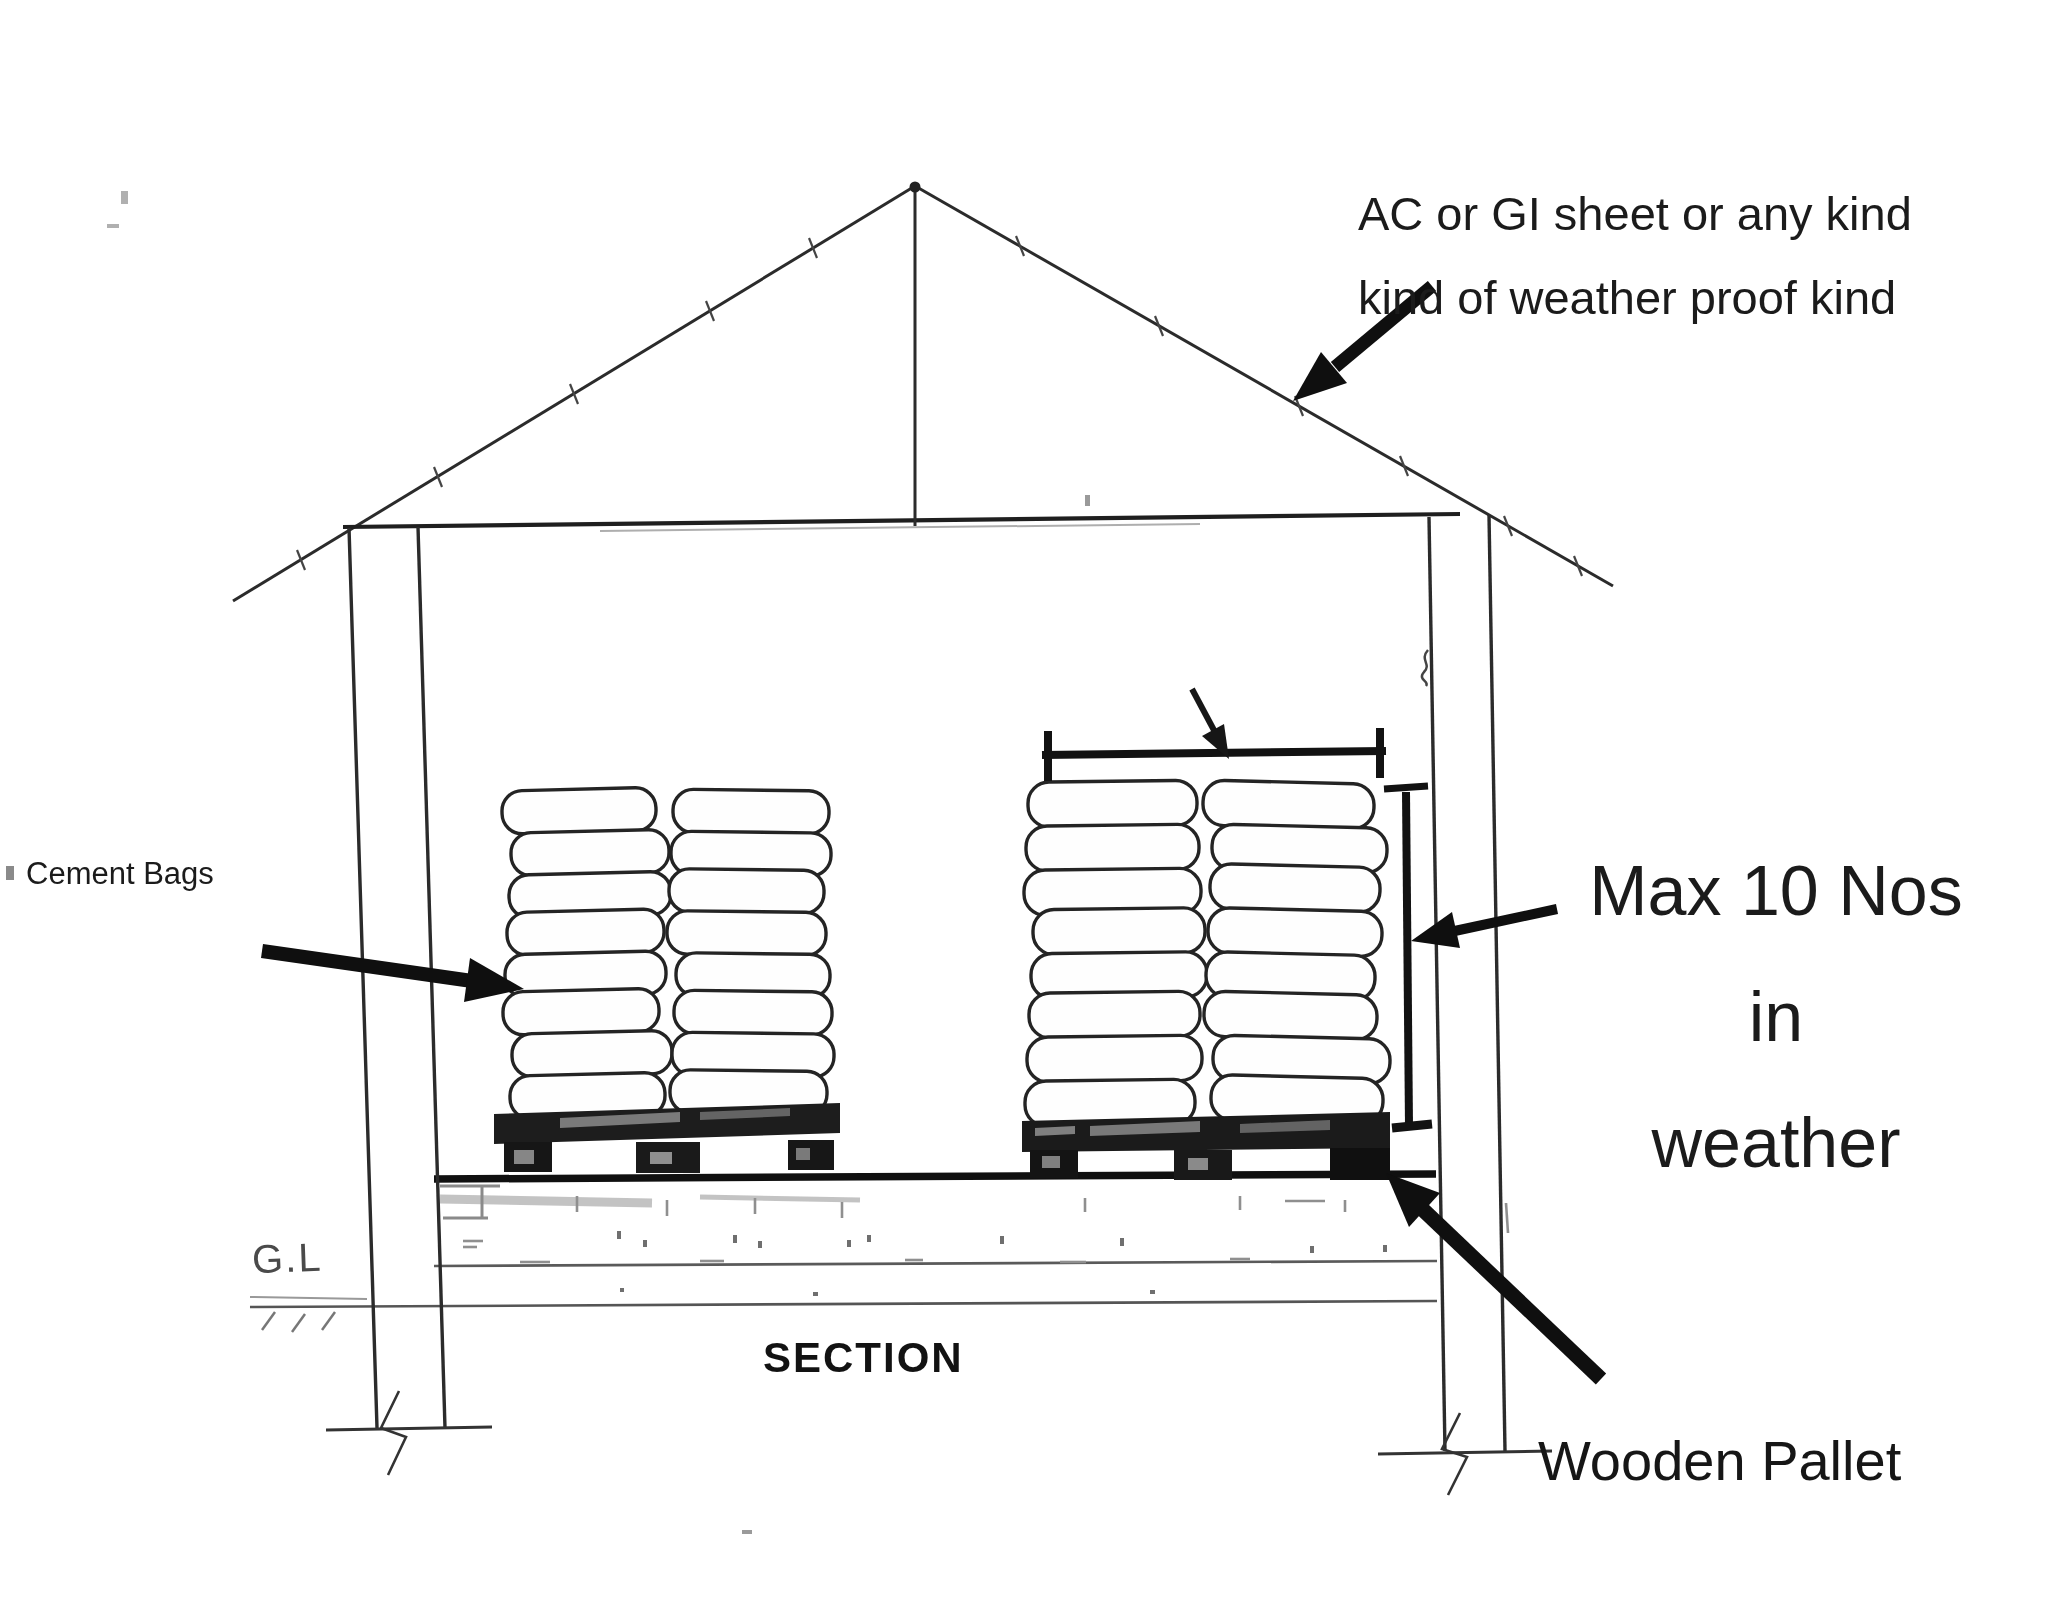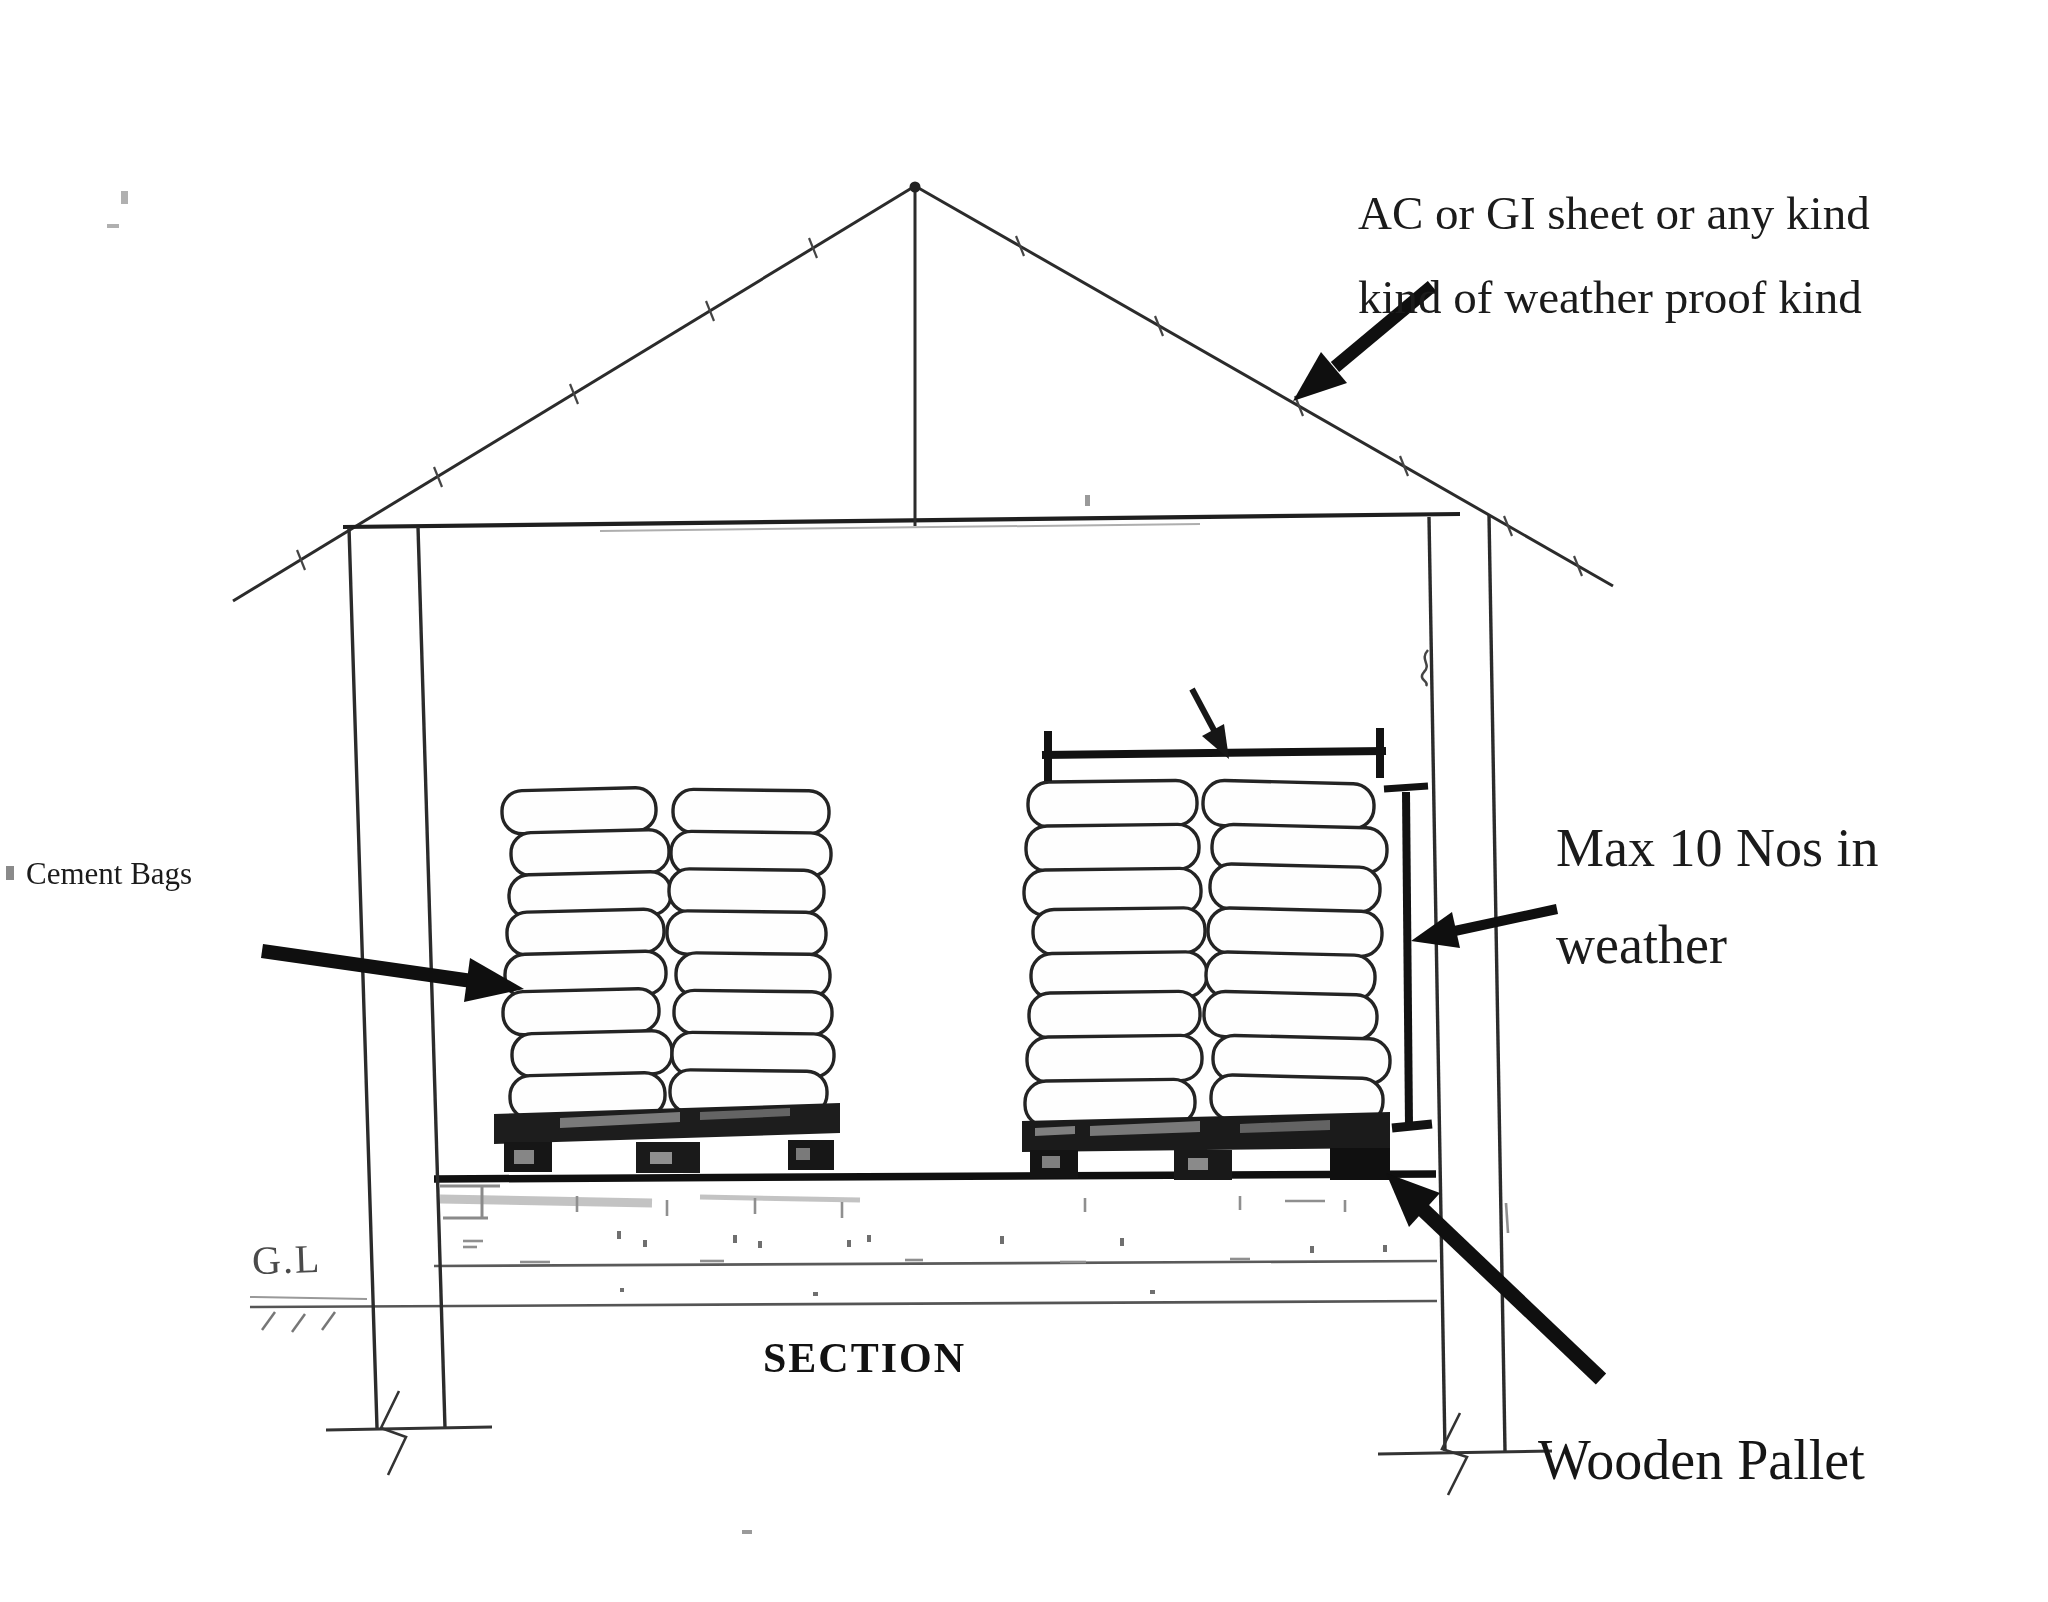--- a/index.html
+++ b/index.html
@@ -1,31 +1,31 @@
 <!DOCTYPE html>
 <html><head>
 <meta charset="utf-8">
 <style>
   html,body{margin:0;padding:0;background:#ffffff;}
   #canvas{
     position:relative;
     width:2048px;height:1602px;
     background:#ffffff;
     overflow:hidden;
-    font-family:Liberation Serif, serif;
+    font-family:Liberation Sans, sans-serif;
   }
   #lineart{position:absolute;left:0;top:0;}
   .label{
     position:absolute;
     color:#1b1b1b;
     white-space:nowrap;
   }
   .lbl-roof-note{left:1358px;top:172px;font-size:47px;line-height:1.78;}
   .lbl-width-note{left:958px;top:610px;font-size:45px;}
-  .lbl-height-note{left:1556px;top:800px;width:440px;text-align:left;font-size:54px;line-height:1.8;white-space:normal;}
+  .lbl-height-note{left:1556px;top:828px;width:440px;text-align:center;font-size:70px;line-height:1.8;white-space:normal;}
   .lbl-cement{left:26px;top:856px;font-size:31px;}
   .lbl-gl{left:252px;top:1236px;font-size:40px;color:#4a4a4a;transform:rotate(-2deg);letter-spacing:2px;}
   .lbl-section{left:763px;top:1334px;font-size:42px;font-weight:700;letter-spacing:2px;color:#121212;}
   .lbl-pallet{left:1538px;top:1428px;font-size:56px;color:#161616;text-align:right;}
 </style>
 </head>
 <body>
 
 <div id="canvas">
 

